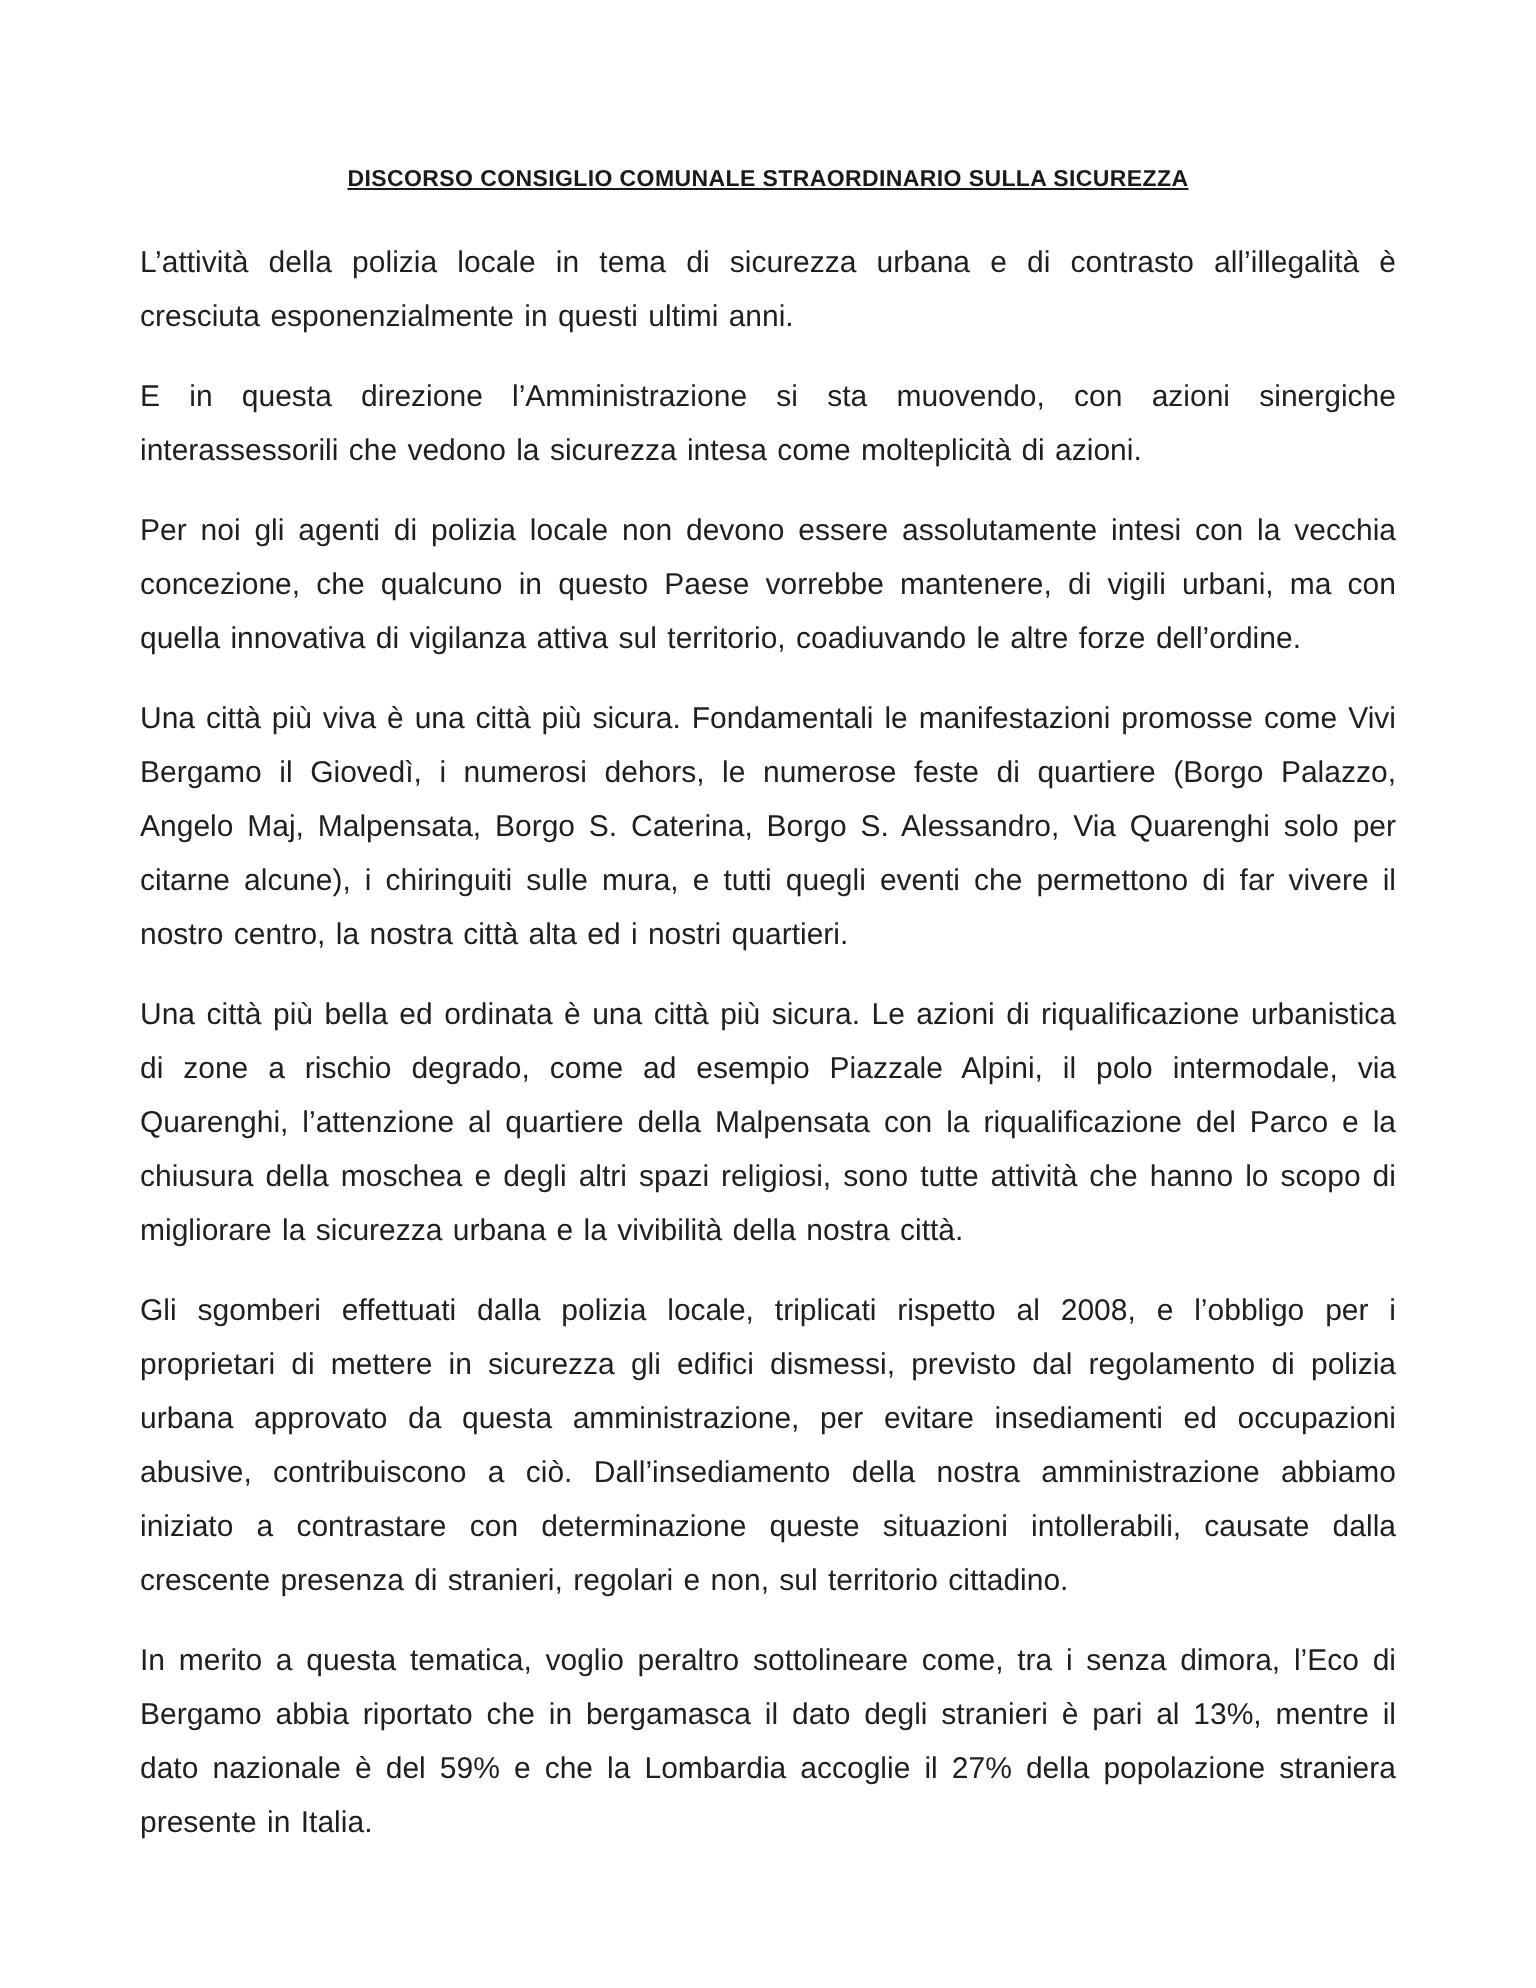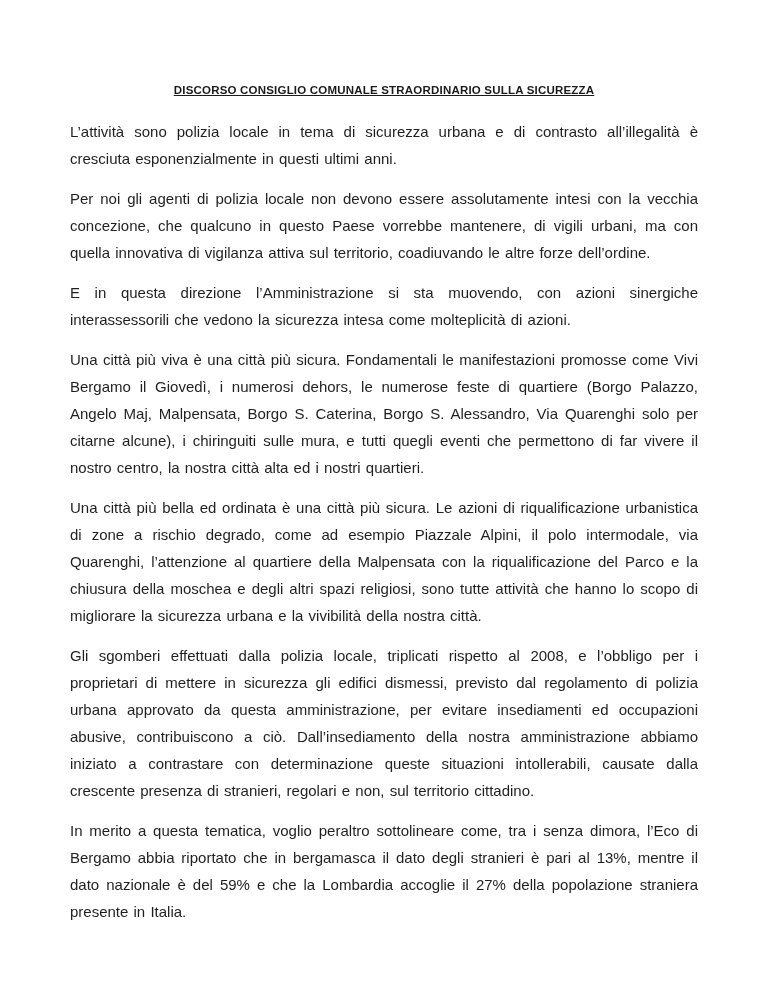--- a/index.html
+++ b/index.html
@@ -35,20 +35,20 @@
     margin: 0 0 13px 0;
     word-spacing: 1px;
   }
 </style>
 </head>
 <body>
 
 <div class="page">
   <h1 class="doc-title">DISCORSO CONSIGLIO COMUNALE STRAORDINARIO SULLA SICUREZZA</h1>
 
-  <p class="doc-paragraph">L’attività sono polizia locale in tema di sicurezza urbana e di contrasto all’illegalità è cresciuta esponenzialmente in questi ultimi anni.</p>
+  <p class="doc-paragraph">L’attività della polizia locale in tema di sicurezza urbana e di contrasto all’illegalità è cresciuta esponenzialmente in questi ultimi anni.</p>
+  <p class="doc-paragraph">E in questa direzione l’Amministrazione si sta muovendo, con azioni sinergiche interassessorili che vedono la sicurezza intesa come molteplicità di azioni.</p>
   <p class="doc-paragraph">Per noi gli agenti di polizia locale non devono essere assolutamente intesi con la vecchia concezione, che qualcuno in questo Paese vorrebbe mantenere, di vigili urbani, ma con quella innovativa di vigilanza attiva sul territorio, coadiuvando le altre forze dell’ordine.</p>
-  <p class="doc-paragraph">E in questa direzione l’Amministrazione si sta muovendo, con azioni sinergiche interassessorili che vedono la sicurezza intesa come molteplicità di azioni.</p>
   <p class="doc-paragraph">Una città più viva è una città più sicura. Fondamentali le manifestazioni promosse come Vivi Bergamo il Giovedì, i numerosi dehors, le numerose feste di quartiere (Borgo Palazzo, Angelo Maj, Malpensata, Borgo S. Caterina, Borgo S. Alessandro, Via Quarenghi solo per citarne alcune), i chiringuiti sulle mura, e tutti quegli eventi che permettono di far vivere il nostro centro, la nostra città alta ed i nostri quartieri.</p>
   <p class="doc-paragraph">Una città più bella ed ordinata è una città più sicura. Le azioni di riqualificazione urbanistica di zone a rischio degrado, come ad esempio Piazzale Alpini, il polo intermodale, via Quarenghi, l’attenzione al quartiere della Malpensata con la riqualificazione del Parco e la chiusura della moschea e degli altri spazi religiosi, sono tutte attività che hanno lo scopo di migliorare la sicurezza urbana e la vivibilità della nostra città.</p>
   <p class="doc-paragraph">Gli sgomberi effettuati dalla polizia locale, triplicati rispetto al 2008, e l’obbligo per i proprietari di mettere in sicurezza gli edifici dismessi, previsto dal regolamento di polizia urbana approvato da questa amministrazione, per evitare insediamenti ed occupazioni abusive, contribuiscono a ciò. Dall’insediamento della nostra amministrazione abbiamo iniziato a contrastare con determinazione queste situazioni intollerabili, causate dalla crescente presenza di stranieri, regolari e non, sul territorio cittadino.</p>
   <p class="doc-paragraph">In merito a questa tematica, voglio peraltro sottolineare come, tra i senza dimora, l’Eco di Bergamo abbia riportato che in bergamasca il dato degli stranieri è pari al 13%, mentre il dato nazionale è del 59% e che la Lombardia accoglie il 27% della popolazione straniera presente in Italia.</p>
 </div>
 
 </body></html>

